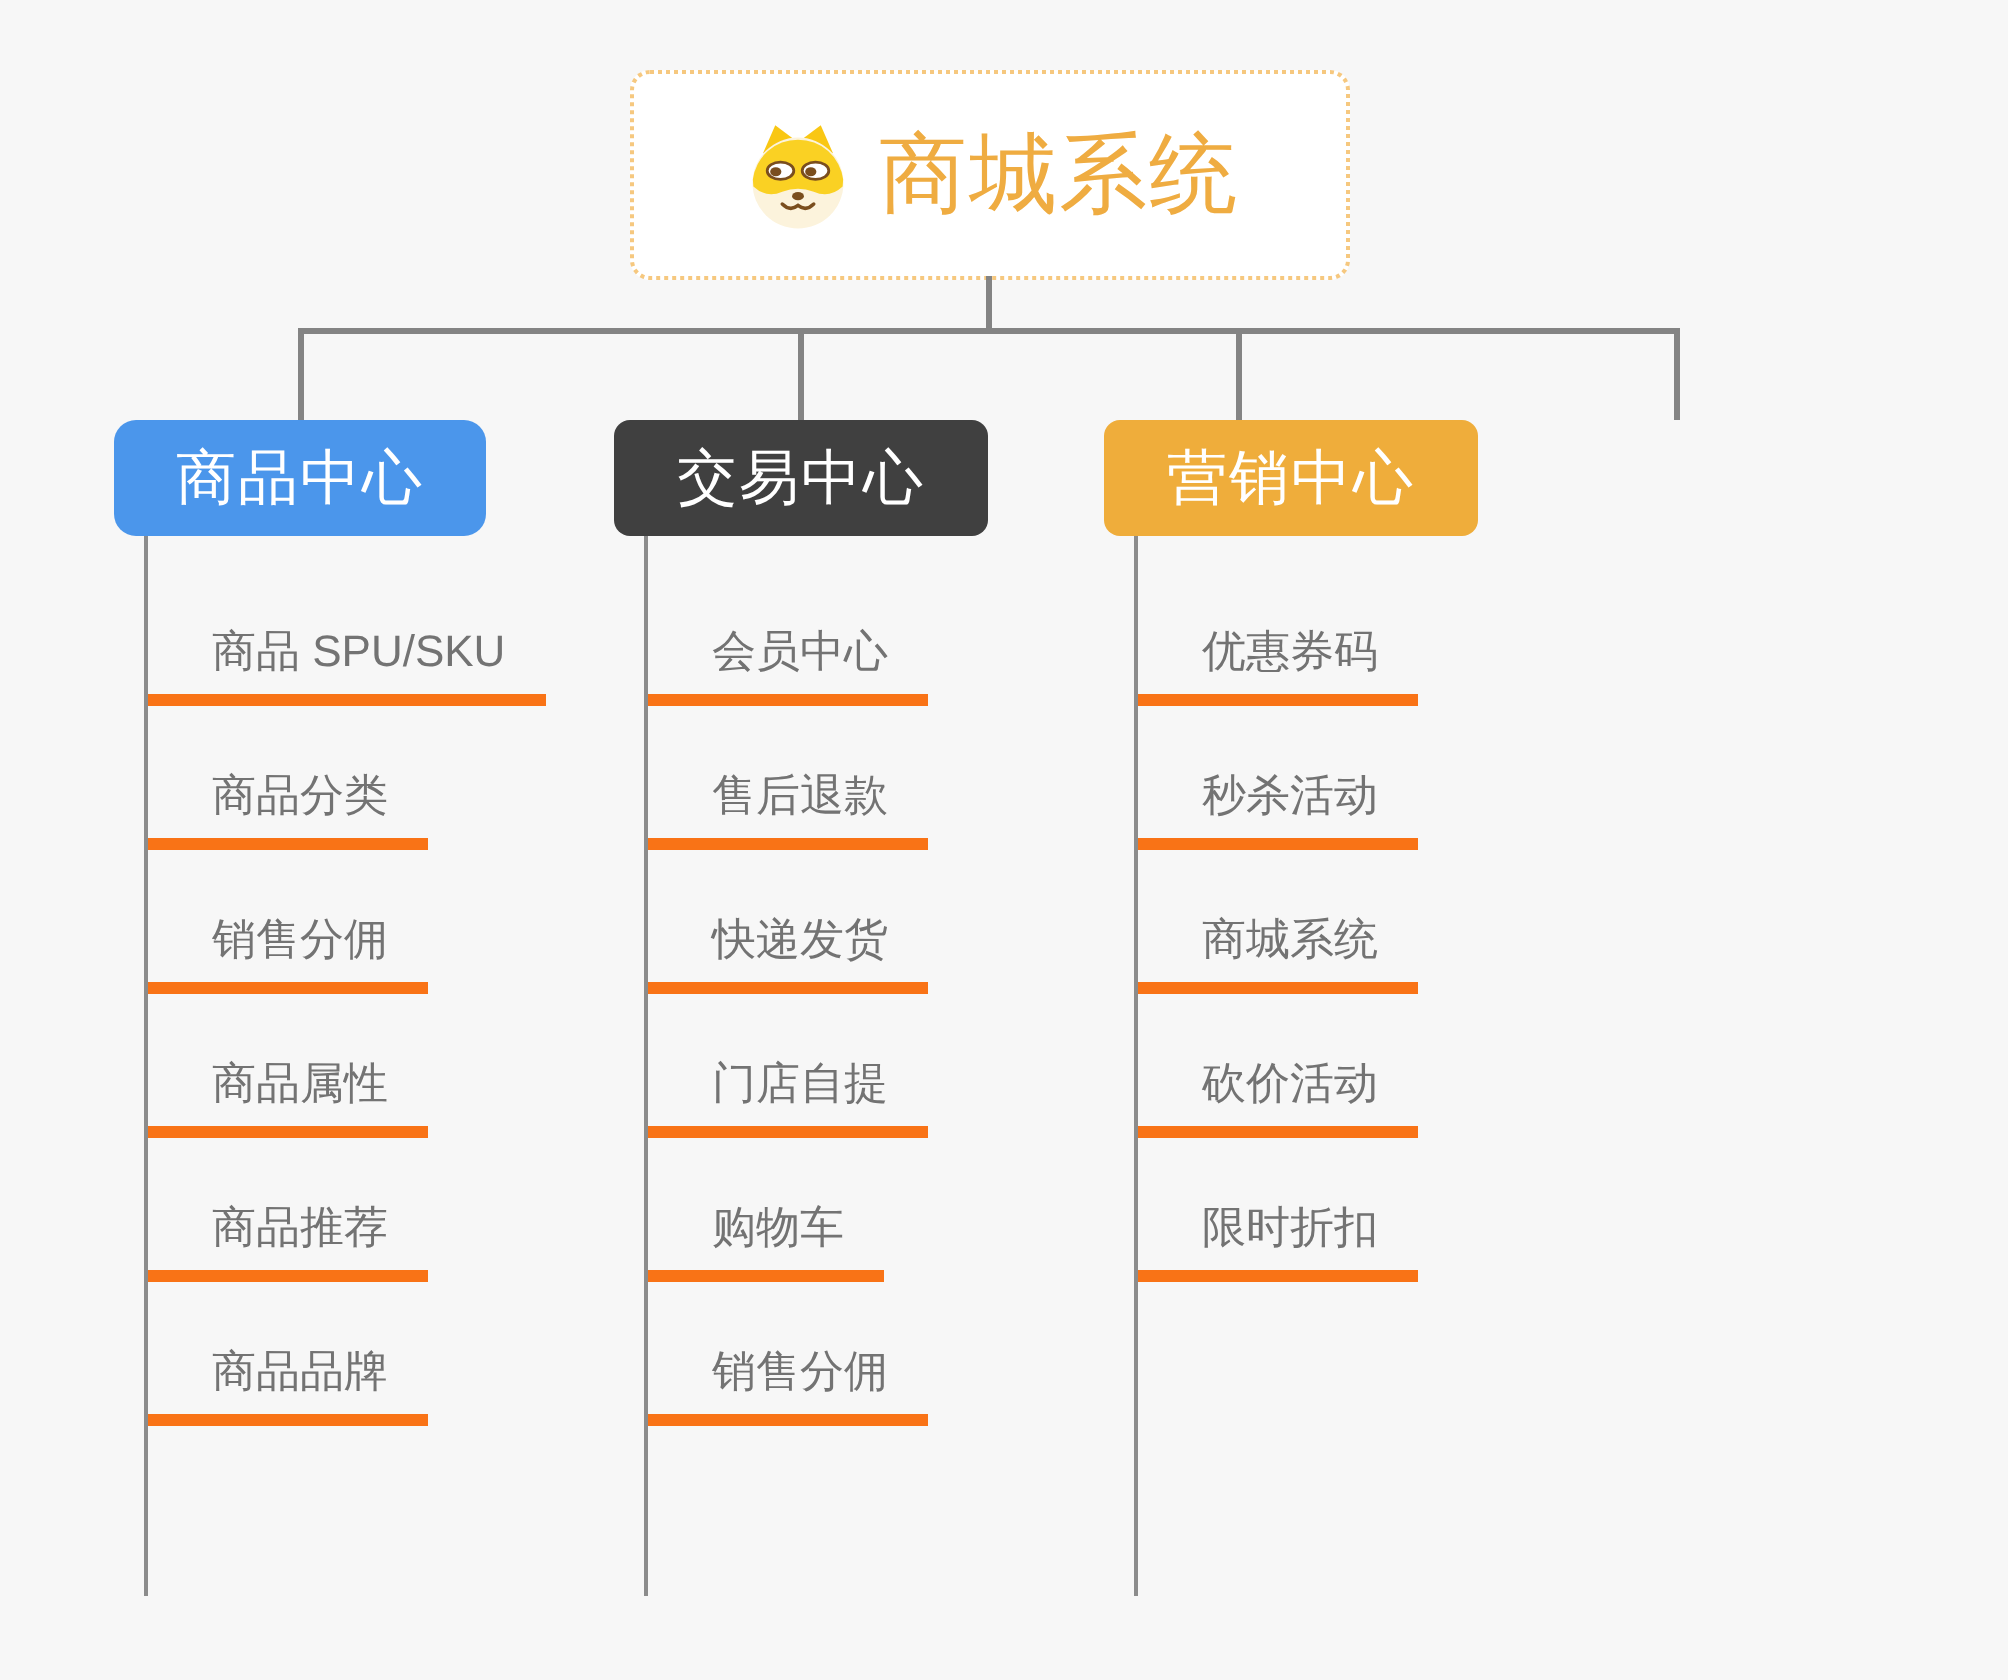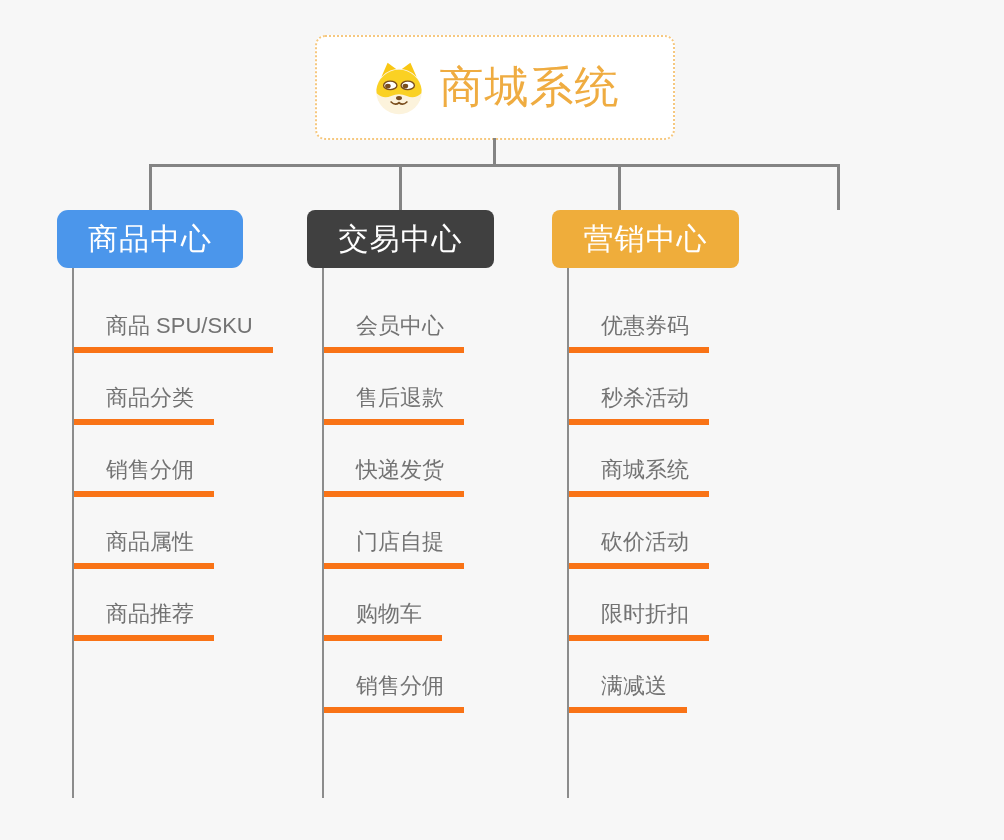--- a/index.html
+++ b/index.html
@@ -84,20 +84,23 @@
         </div>
       <div class="leaf">
           <div class="leaf-label">销售分佣</div>
         </div>
       <div class="leaf">
           <div class="leaf-label">商品属性</div>
         </div>
       <div class="leaf">
           <div class="leaf-label">商品推荐</div>
         </div>
+      <div class="leaf">
+          <div class="leaf-label">商品品牌</div>
+        </div>
     </div>
   </div>
 
   <div class="branch branch-2">
     <div class="branch-node" style="background: #404040;">交易中心</div>
     <div class="children">
       <div class="vline"></div>
       <div class="leaf first">
           <div class="leaf-label">会员中心</div>
         </div>
@@ -131,20 +134,17 @@
         </div>
       <div class="leaf">
           <div class="leaf-label">商城系统</div>
         </div>
       <div class="leaf">
           <div class="leaf-label">砍价活动</div>
         </div>
       <div class="leaf">
           <div class="leaf-label">限时折扣</div>
         </div>
-      <div class="leaf">
-          <div class="leaf-label">满减送</div>
-        </div>
     </div>
   </div>
 
 
 </div>
 
 </body></html>

